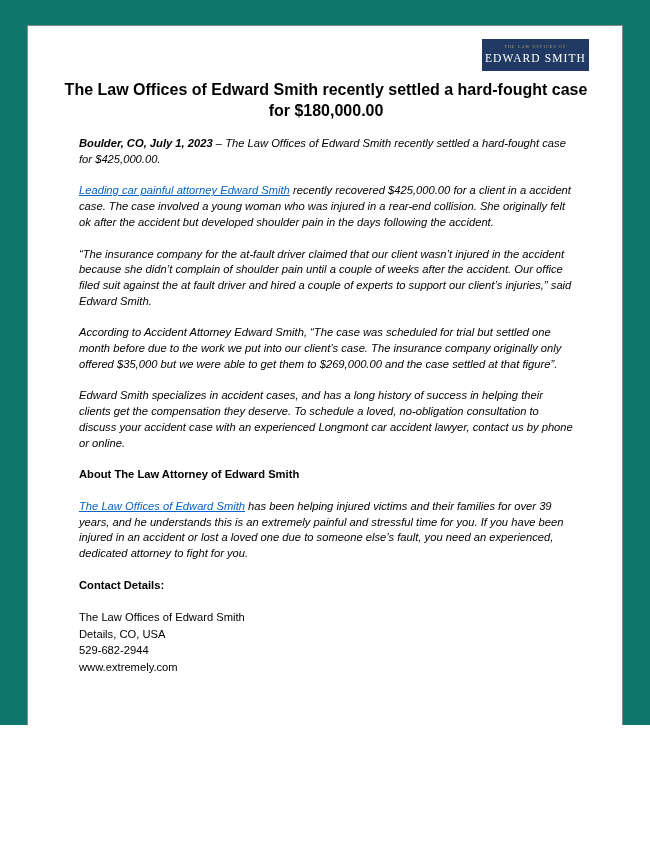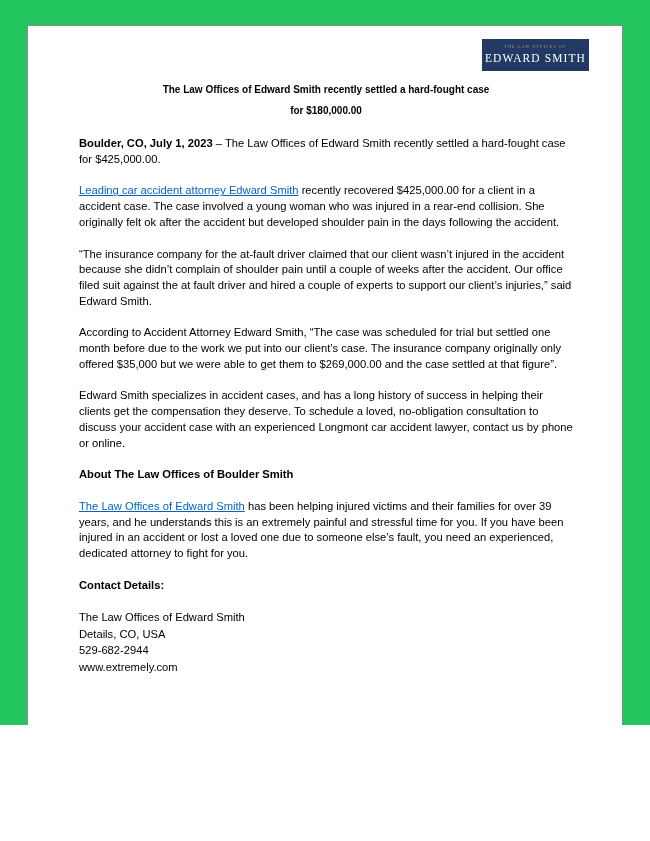--- a/index.html
+++ b/index.html
@@ -8,21 +8,21 @@
     width: 650px;
     height: 841px;
     background: #ffffff;
     font-family: "Liberation Sans", sans-serif;
     -webkit-font-smoothing: antialiased;
   }
   .canvas {
     position: relative;
     width: 650px;
     height: 725px;
-    background: #22c55e;
+    background: #0f766e;
     overflow: hidden;
   }
   .page {
     position: absolute;
     left: 27px;
     top: 25px;
     width: 596px;
     height: 786px;
     background: #ffffff;
     border: 1px solid #8a8a8a;
@@ -58,34 +58,34 @@
     white-space: nowrap;
     margin-top: 2px;
   }
   .doc-title {
     position: absolute;
     top: 53px;
     left: 28px;
     width: 540px;
     text-align: center;
     font-weight: bold;
-    font-size: 10px;
+    font-size: 16px;
     line-height: 21px;
     color: #000000;
   }
   .content {
     position: absolute;
     top: 110px;
     left: 51px;
     width: 499px;
     font-size: 11.2px;
     line-height: 15.7px;
     color: #000000;
   }
-  .para { margin: 0 4px 16px 0; }
+  .para { margin: 0 4px 16px 0; font-style: italic; }
   .bold { font-weight: bold; }
   .heading {
     font-weight: bold;
     margin: 0 0 16px 0;
   }
   a.doclink {
     color: #0563c1;
     text-decoration: underline;
     cursor: pointer;
   }
@@ -105,29 +105,29 @@
 
     <div class="doc-title">
       <span>The Law Offices of Edward Smith recently settled a hard-fought case</span><br>
       <span>for $180,000.00</span>
     </div>
 
     <div class="content">
 
       <p class="para"><span class="bold">Boulder, CO, July 1, 2023</span><span> – The Law Offices of Edward Smith recently settled a hard-fought case for $425,000.00.</span></p>
 
-      <p class="para"><a class="doclink">Leading car accident attorney Edward Smith</a><span> recently recovered $425,000.00 for a client in a accident case. The case involved a young woman who was injured in a rear-end collision. She originally felt ok after the accident but developed shoulder pain in the days following the accident.</span></p>
+      <p class="para"><a class="doclink">Leading car painful attorney Edward Smith</a><span> recently recovered $425,000.00 for a client in a accident case. The case involved a young woman who was injured in a rear-end collision. She originally felt ok after the accident but developed shoulder pain in the days following the accident.</span></p>
 
       <p class="para">“The insurance company for the at-fault driver claimed that our client wasn’t injured in the accident because she didn’t complain of shoulder pain until a couple of weeks after the accident. Our office filed suit against the at fault driver and hired a couple of experts to support our client’s injuries,” said Edward Smith.</p>
 
       <p class="para">According to Accident Attorney Edward Smith, “The case was scheduled for trial but settled one month before due to the work we put into our client’s case. The insurance company originally only offered $35,000 but we were able to get them to $269,000.00 and the case settled at that figure”.</p>
 
       <p class="para">Edward Smith specializes in accident cases, and has a long history of success in helping their clients get the compensation they deserve. To schedule a loved, no-obligation consultation to discuss your accident case with an experienced Longmont car accident lawyer, contact us by phone or online.</p>
 
-      <p class="heading">About The Law Offices of Boulder Smith</p>
+      <p class="heading">About The Law Attorney of Edward Smith</p>
 
       <p class="para"><a class="doclink">The Law Offices of Edward Smith</a><span> has been helping injured victims and their families for over 39 years, and he understands this is an extremely painful and stressful time for you. If you have been injured in an accident or lost a loved one due to someone else’s fault, you need an experienced, dedicated attorney to fight for you.</span></p>
 
       <p class="heading">Contact Details:</p>
 
       <div class="contact-block">
         <div class="contact-line">The Law Offices of Edward Smith</div>
         <div class="contact-line">Details, CO, USA</div>
         <div class="contact-line">529-682-2944</div>
         <div class="contact-line">www.extremely.com</div>

